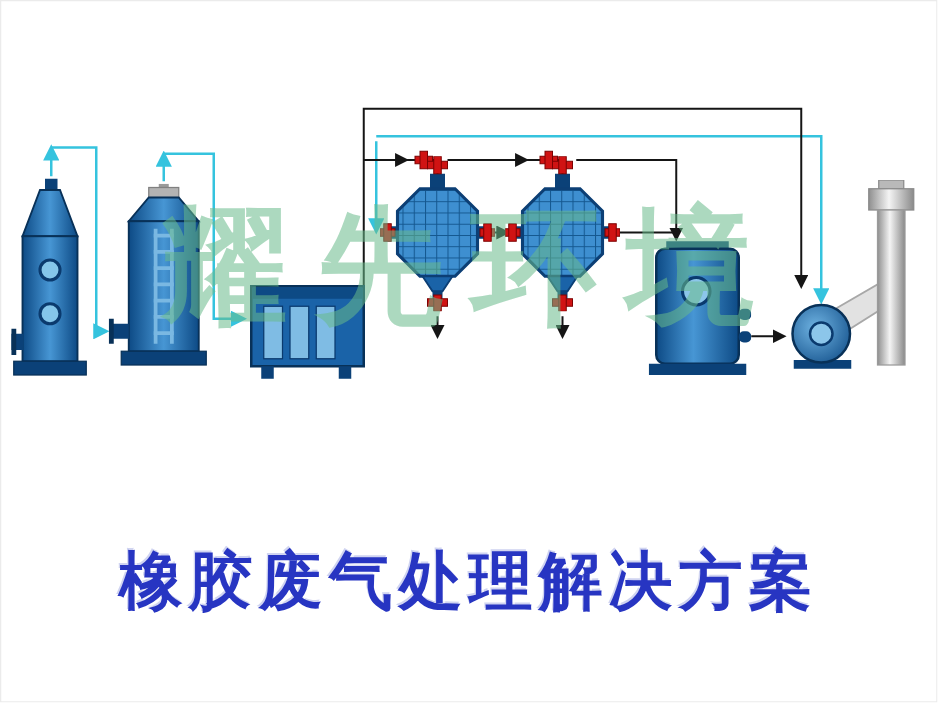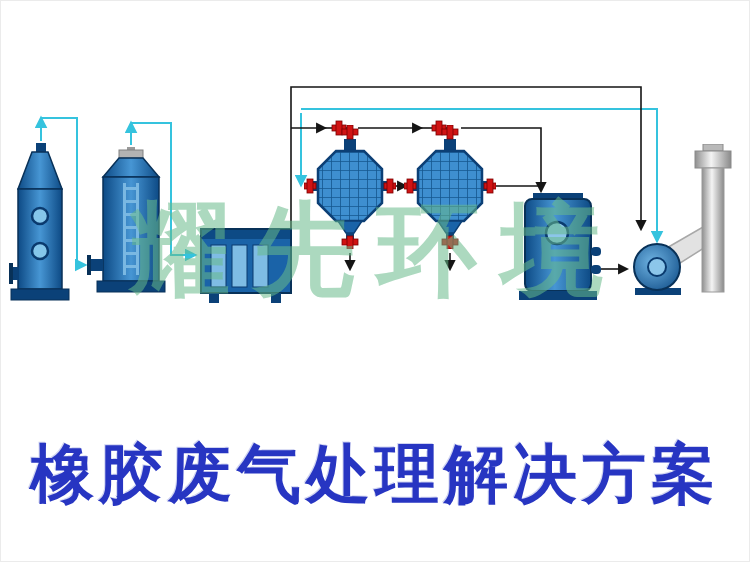--- a/index.html
+++ b/index.html
@@ -7,26 +7,26 @@
     position:relative; width:750px; height:562px; background:#ffffff;
     border:1px solid #ebebeb; box-sizing:border-box; overflow:hidden;
     font-family:"Liberation Sans", sans-serif;
   }
   .arrows { position:absolute; left:0; top:0; z-index:1; }
   .equip  { position:absolute; z-index:2; line-height:0; }
   .watermark {
     position:absolute; z-index:3; left:128px; top:146px;
     font-family:"DejaVu Serif","Liberation Serif",serif;
     font-size:102px; font-weight:bold; letter-spacing:22px;
-    color:rgba(104,186,138,0.55); white-space:nowrap; pointer-events:none;margin-top:36px;
+    color:rgba(104,186,138,0.55); white-space:nowrap; pointer-events:none;
   }
   .title {
     position:absolute; z-index:3; left:0; right:0; top:430px; text-align:center;
     font-family:"DejaVu Serif","Liberation Serif",serif;
-    font-size:64px; font-weight:bold; letter-spacing:5px; color:#2735c2;
+    font-size:51px; font-weight:bold; letter-spacing:5px; color:#2735c2;
     text-shadow:2px 2px 0 rgba(255,255,255,0.65), -1px -1px 0 rgba(150,160,225,0.45);
     white-space:nowrap;
   }
 </style>
 </head>
 <body>
 
 <div class="canvas">
 
   <svg class="arrows" width="750" height="562">

